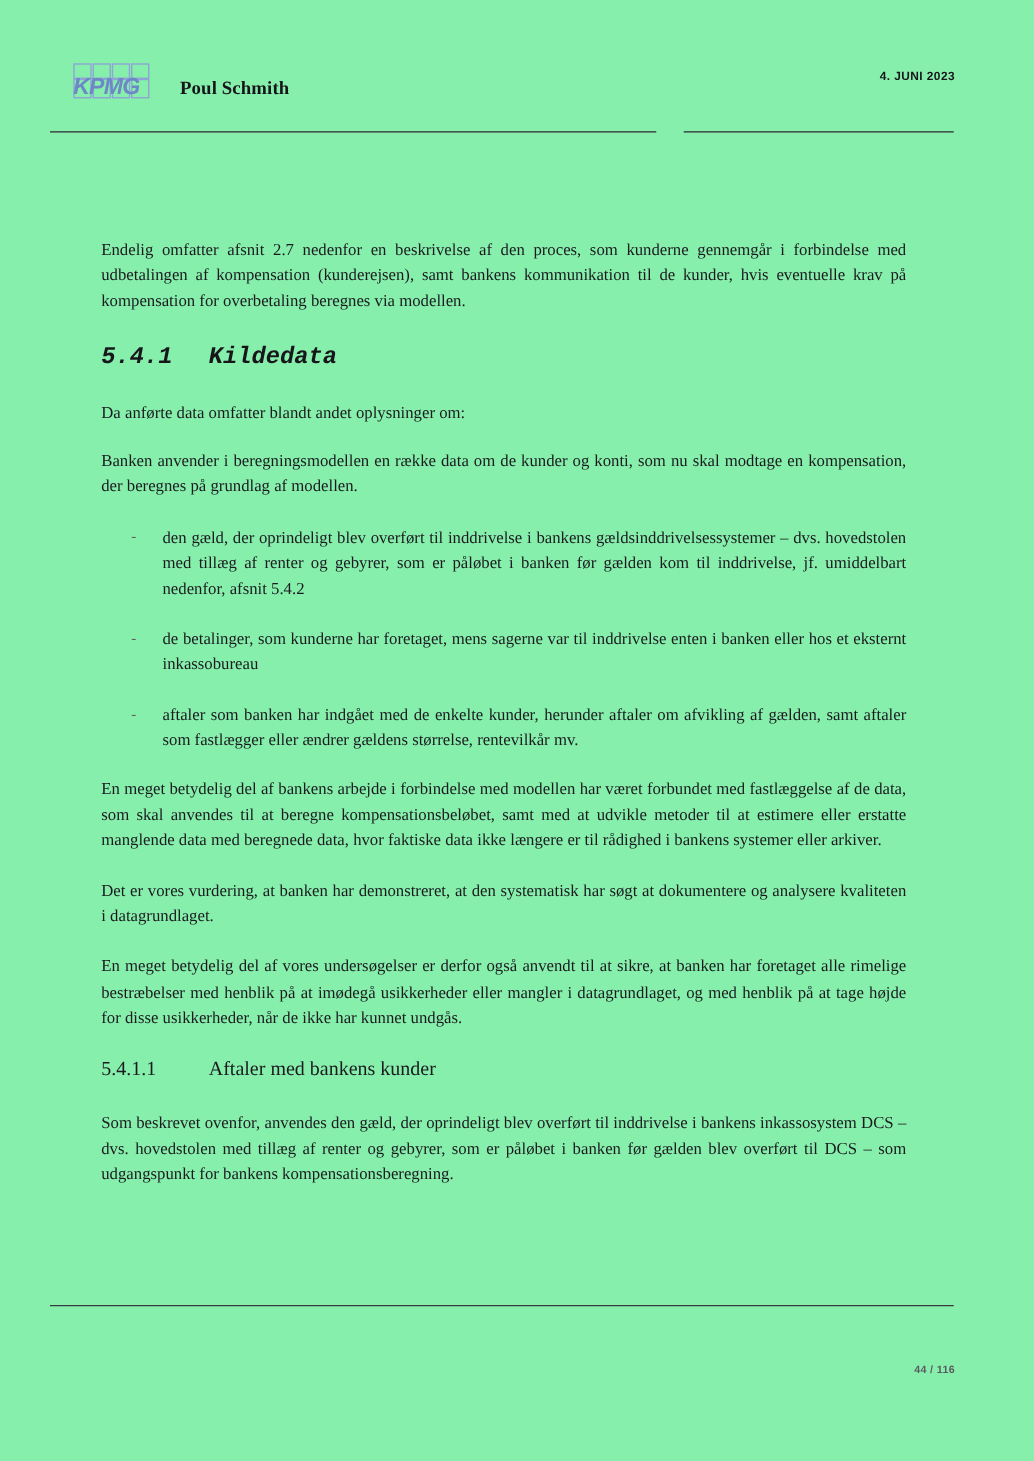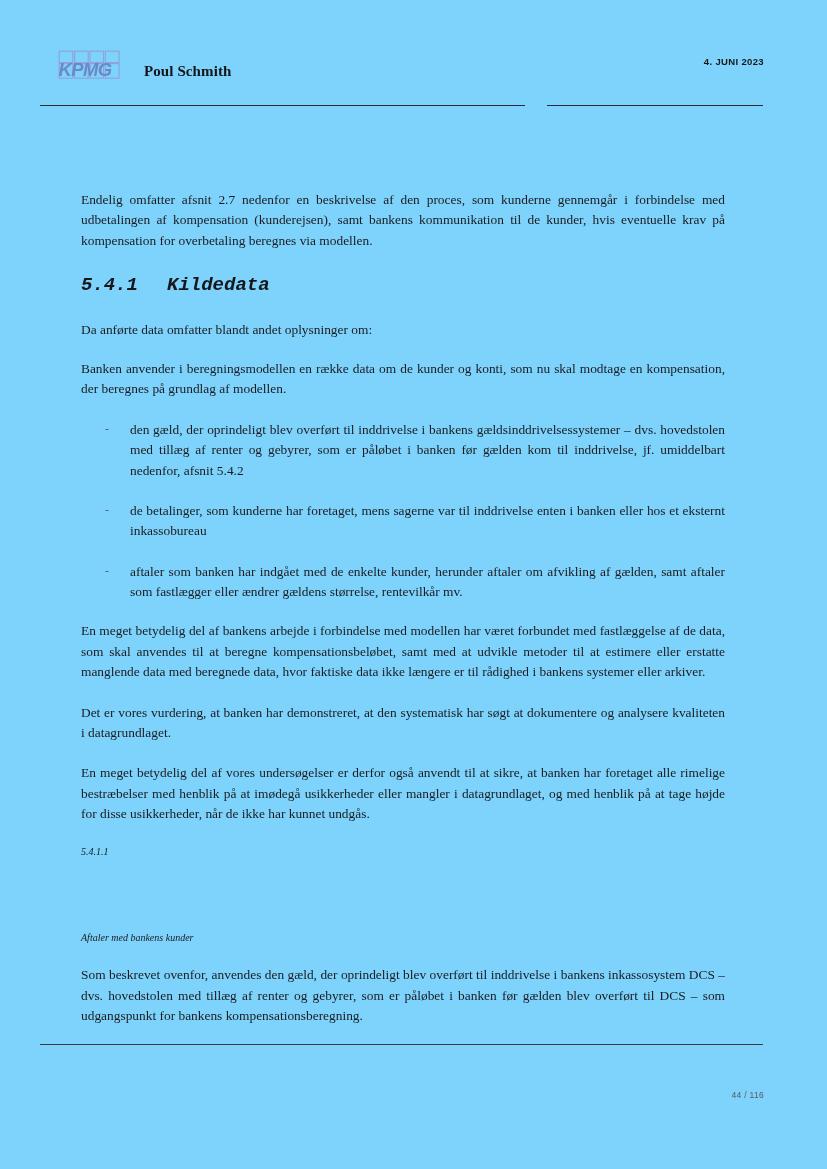--- a/index.html
+++ b/index.html
@@ -12,21 +12,21 @@
     color: #1a1a1a;
     position: relative;
     overflow: hidden;
   }
 
   .page {
     position: absolute;
     inset: 0;
     width: 827px;
     height: 1169px;
-    background: #7dd3fc;
+    background: #86efac;
   }
 
   
   .header {
     position: absolute;
     left: 0; top: 0;
     width: 827px;
     height: 115px;
   }
 
@@ -114,27 +114,25 @@
     font-style: italic;
     color: #17171b;
     display: flex;
     line-height: 1.5;
     font-family: Liberation Mono, monospace;
   }
   h3.heading-bold .num { width: 86px; flex: 0 0 86px; }
 
   h4.heading-light {
     margin: 0 0 20px 0;
-    font-size: 10px;
+    font-size: 16px;
     font-weight: 400;
-    font-style: italic;
     color: #1b1b1f;
     display: flex;
     line-height: 1.5;
-    flex-direction: column;
   }
   h4.heading-light .num { width: 86px; flex: 0 0 86px; }
 
   ul.dash-list {
     margin: 0 0 19px 0;
     padding: 0;
     list-style: none;
   }
   ul.dash-list > li {
     position: relative;
@@ -163,21 +161,21 @@
     width: 723px;
     height: 1px;
     background: #3a3a42;
   }
   .page-number {
     position: absolute;
     right: 63px;
     top: 1090px;
     font-family: "Liberation Sans", sans-serif;
     font-size: 8.5px;
-    font-weight: 400;
+    font-weight: 700;
     letter-spacing: 0.3px;
     color: #5a5a62;
     white-space: nowrap;
   }
 </style>
 </head>
 <body>
 
 <div class="page">
 

